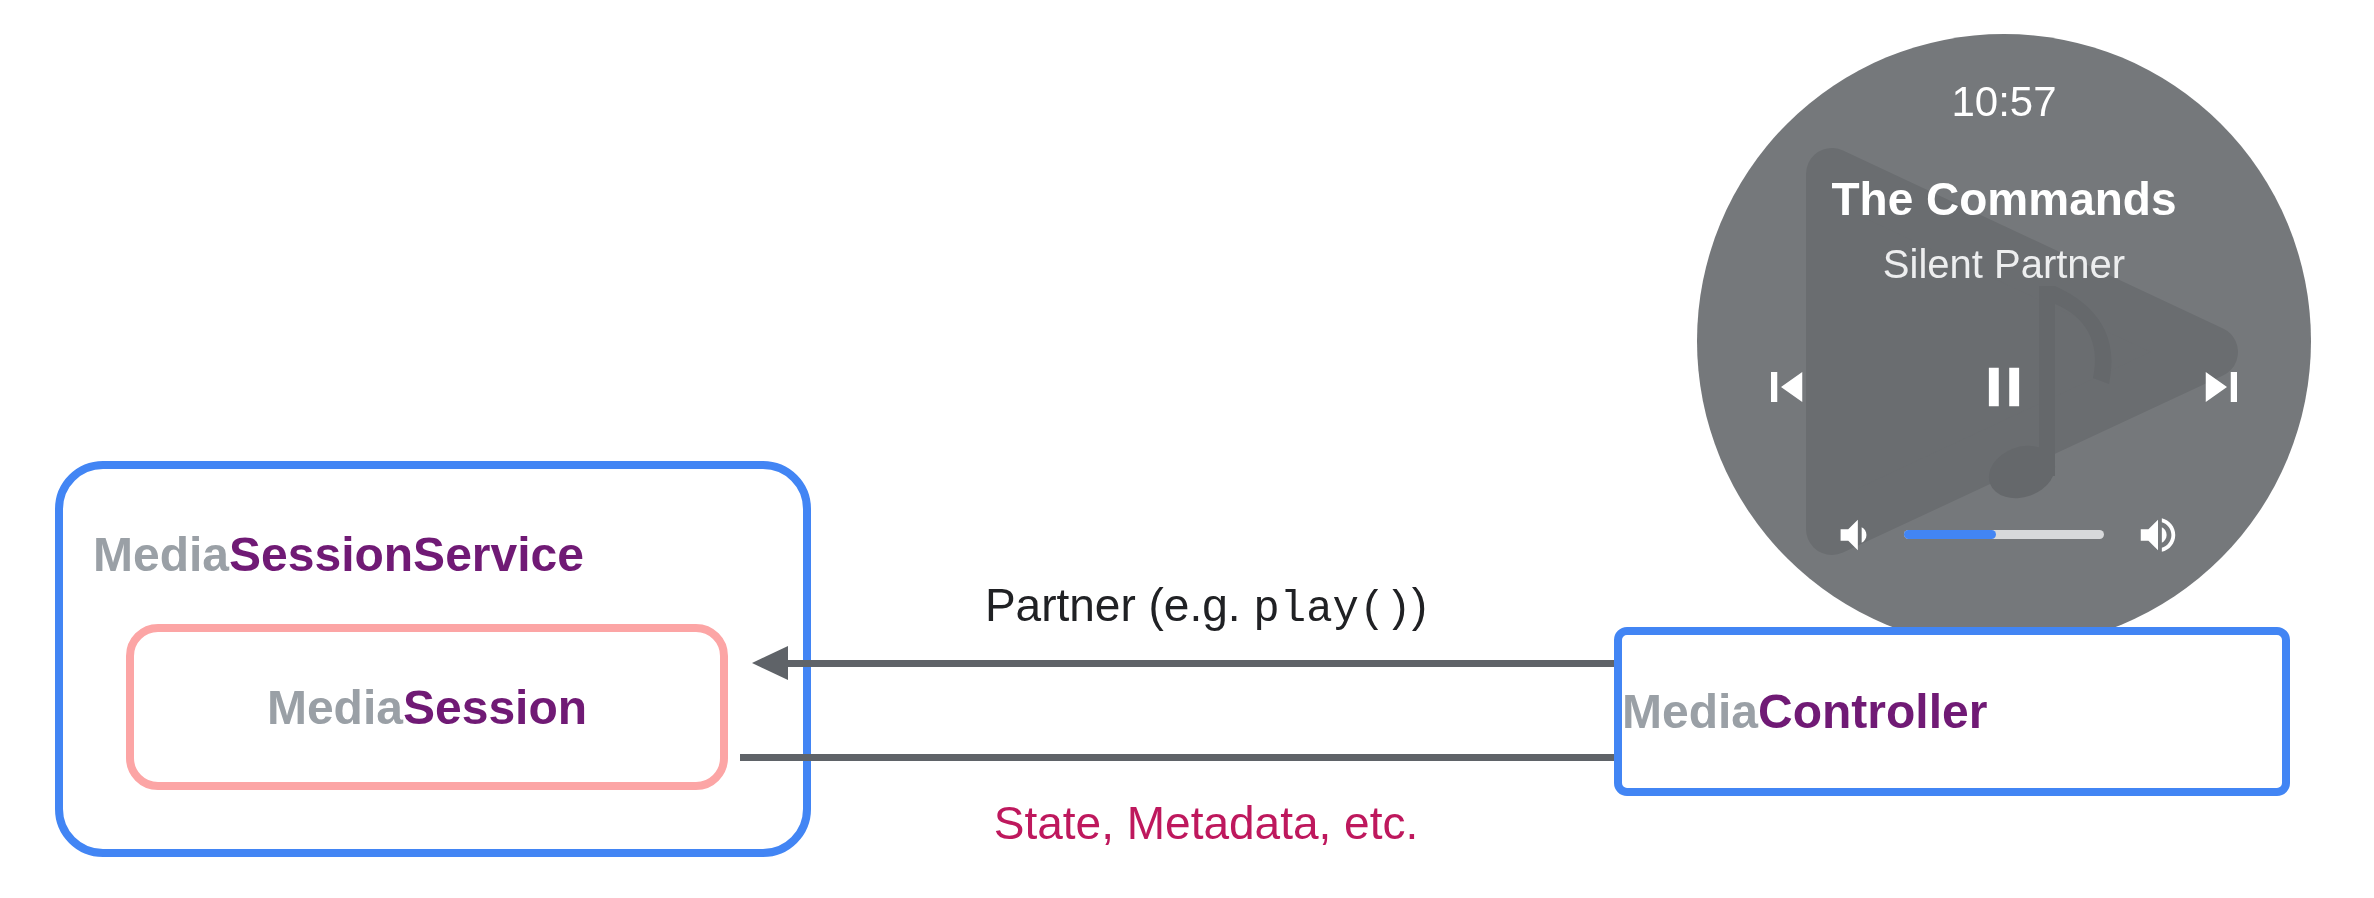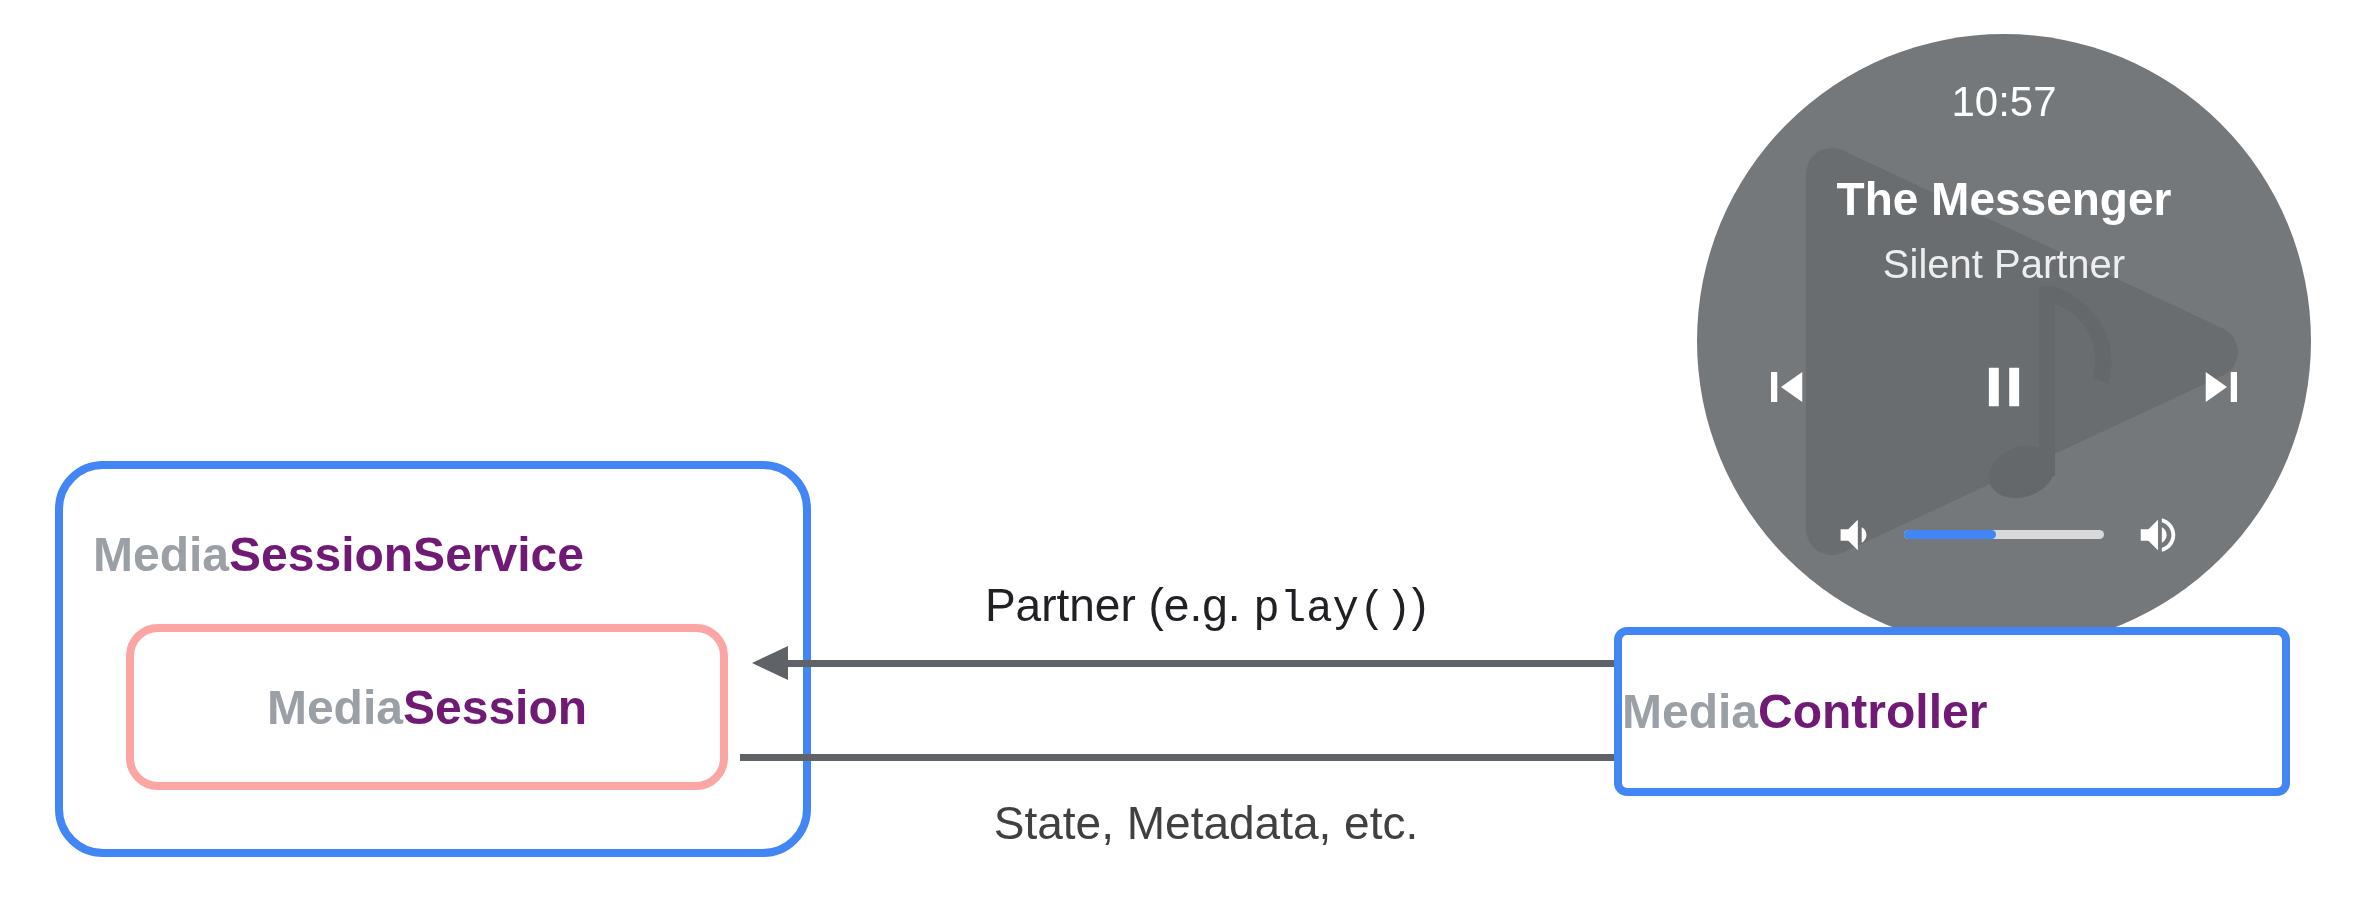--- a/index.html
+++ b/index.html
@@ -28,21 +28,21 @@
   .arrowhead.left { left: 752px; top: 646px;
                     border-top: 17px solid transparent; border-bottom: 17px solid transparent;
                     border-right: 36px solid #5F6368; }
   .arrowhead.right { left: 1632px; top: 740px;
                      border-top: 17px solid transparent; border-bottom: 17px solid transparent;
                      border-left: 36px solid #5F6368; }
   .commands-label { position: absolute; left: 756px; top: 578px; width: 900px;
                     text-align: center; font-size: 46px; color: #202124; white-space: nowrap; }
   .commands-label code { font-family: "Liberation Mono", "DejaVu Sans Mono", monospace; font-size: 44px; }
   .state-label { position: absolute; left: 756px; top: 796px; width: 900px;
-                 text-align: center; font-size: 46px; color: #404040; white-space: nowrap; }
+                 text-align: center; font-size: 46px; color: #be185d; white-space: nowrap; }
 
   
   .watch { position: absolute; left: 1697px; top: 34px; width: 614px; height: 614px;
            border-radius: 50%; background: #75787B; overflow: hidden; z-index: 1; }
   .watch-art { position: absolute; left: 0; top: 0; width: 614px; height: 614px; }
   .watch-time { position: absolute; top: 44px; left: 0; width: 100%; text-align: center;
                 color: #ffffff; font-size: 42px; font-weight: 400; }
   .watch-title { position: absolute; top: 138px; left: 0; width: 100%; text-align: center;
                  color: #ffffff; font-size: 46px; font-weight: 700; }
   .watch-subtitle { position: absolute; top: 208px; left: 0; width: 100%; text-align: center;
@@ -67,21 +67,21 @@
     <svg class="watch-art" viewBox="0 0 614 614">
       <polygon points="135,140 135,495 515,318" fill="#6A6D70" stroke="#6A6D70" stroke-width="52" stroke-linejoin="round"></polygon>
       <g fill="#65686B">
         <ellipse cx="325" cy="438" rx="34" ry="25" transform="rotate(-20 325 438)"></ellipse>
         <rect x="342" y="252" width="16" height="190"></rect>
         <path d="M358 252 C402 272 422 304 412 350 L396 344 C404 308 388 282 358 270 Z"></path>
       </g>
     </svg>
 
     <div class="watch-time">10:57</div>
-    <div class="watch-title">The Messenger</div>
+    <div class="watch-title">The Commands</div>
     <div class="watch-subtitle">Silent Partner</div>
 
     <button class="wbtn prev" aria-label="Skip previous">
       <svg viewBox="0 0 24 24">
         <path fill="#ffffff" d="M6 6h2.5v12H6zm4 6L18.5 18V6z"></path>
       </svg>
     </button>
     <button class="wbtn pause" aria-label="Pause">
       <svg viewBox="0 0 24 24">
         <path fill="#ffffff" d="M6.5 5h3.6v14H6.5zM13.9 5h3.6v14h-3.6z"></path>

